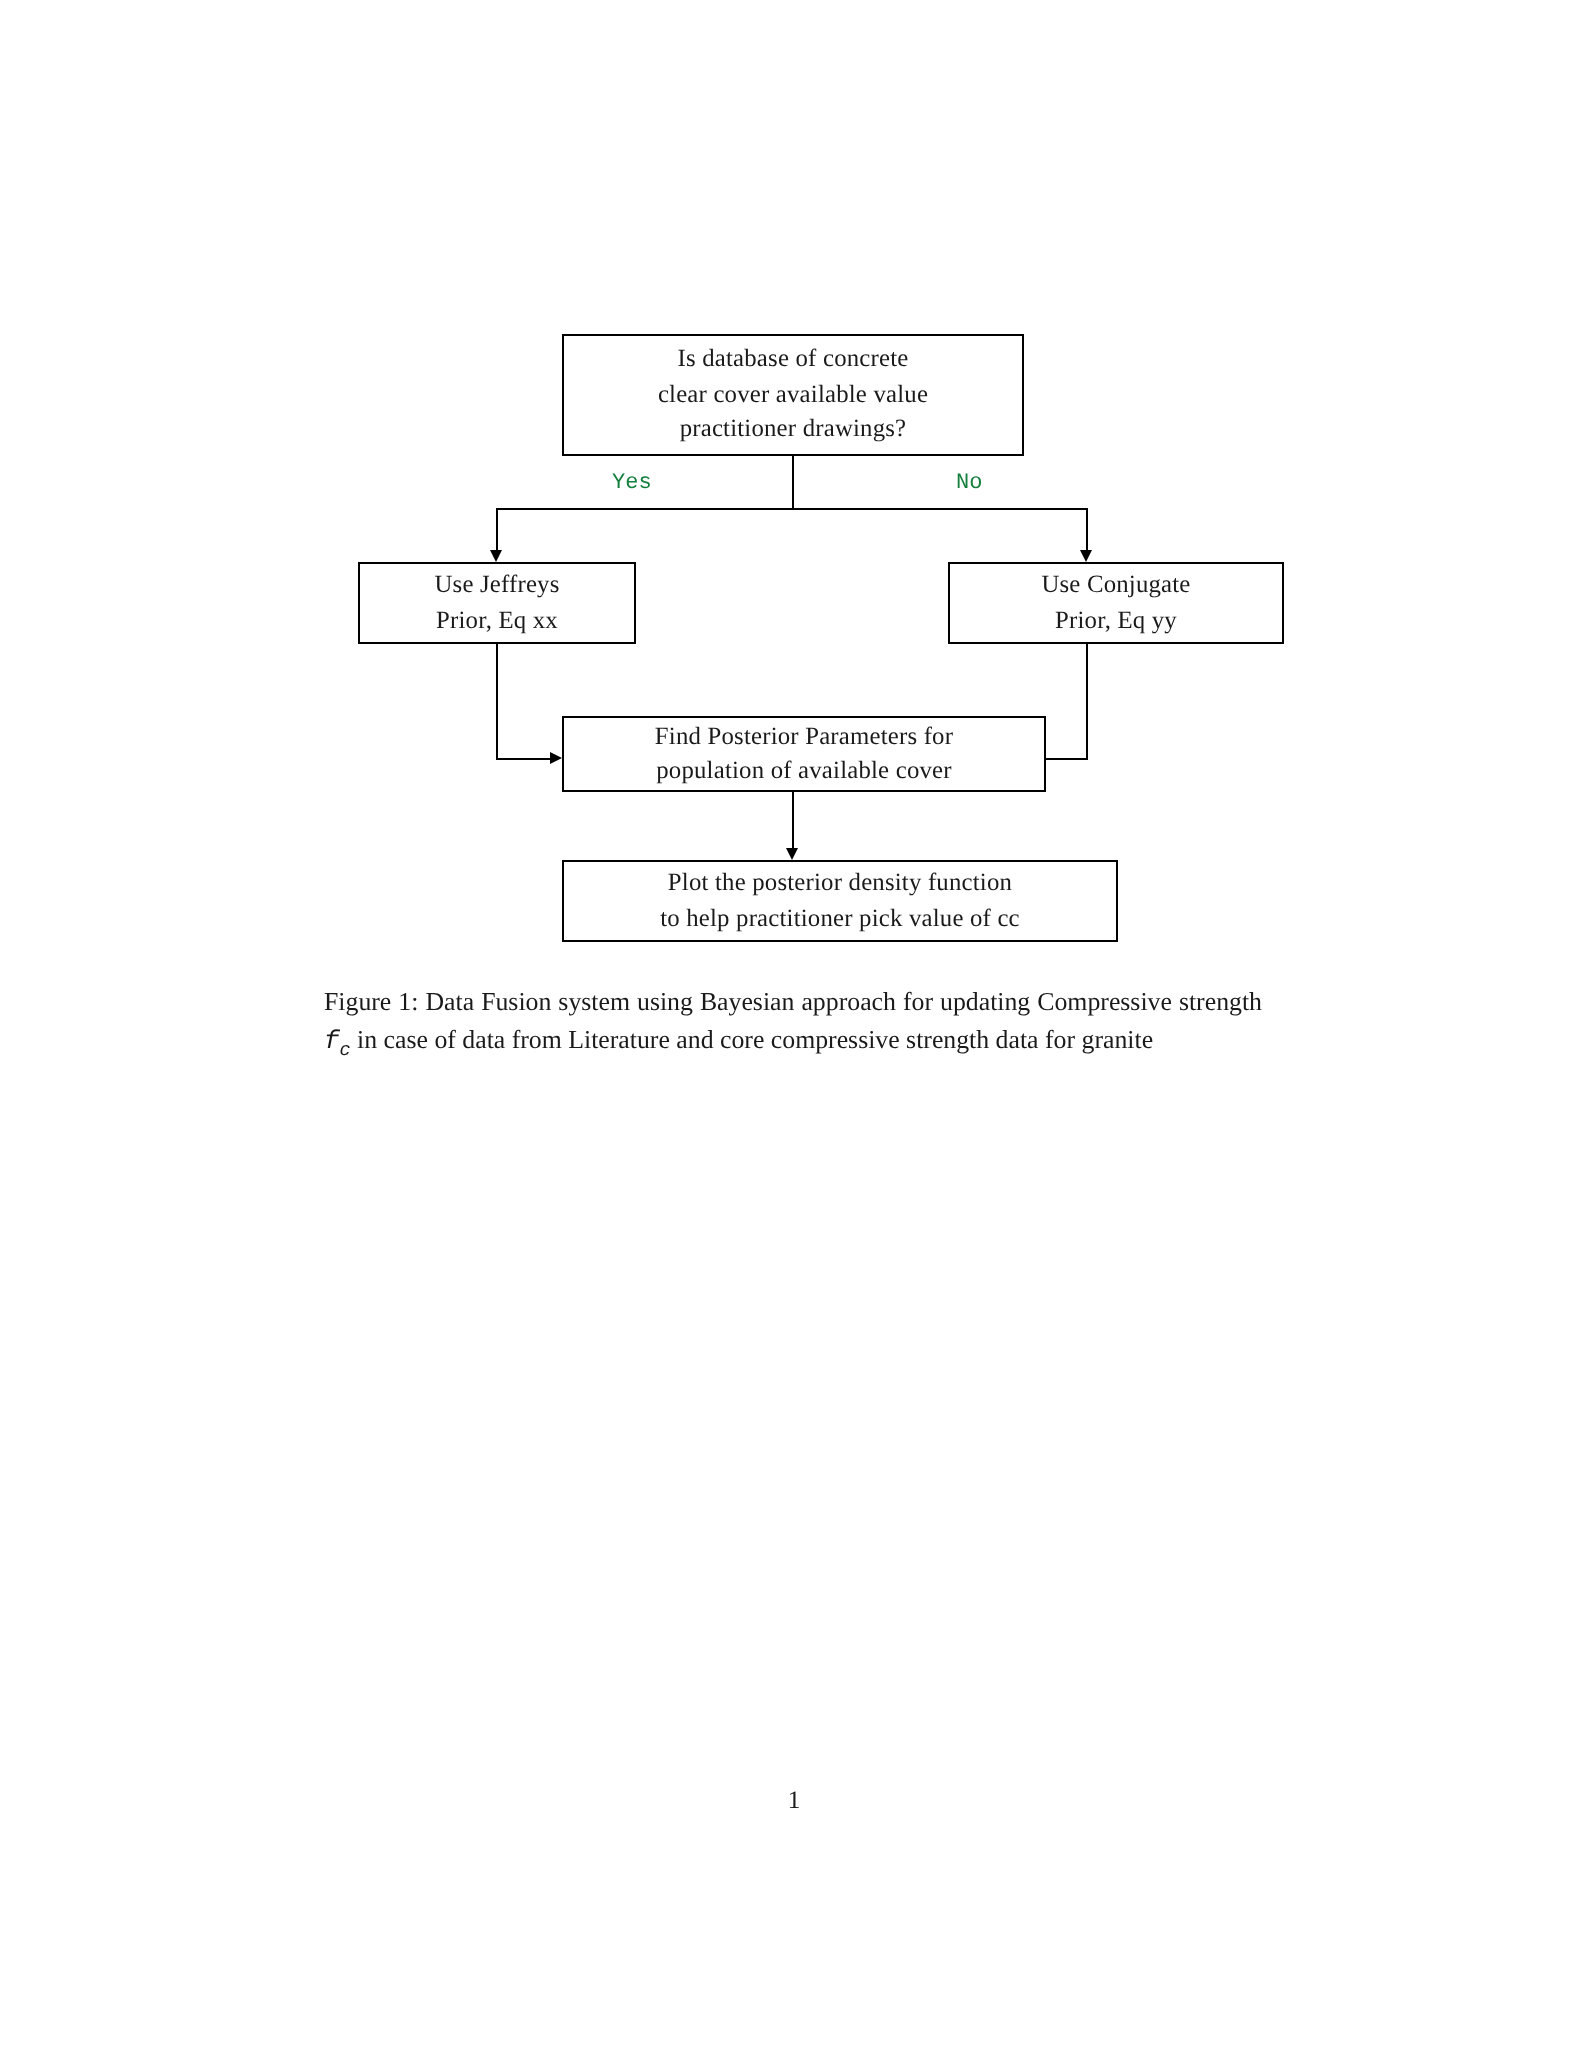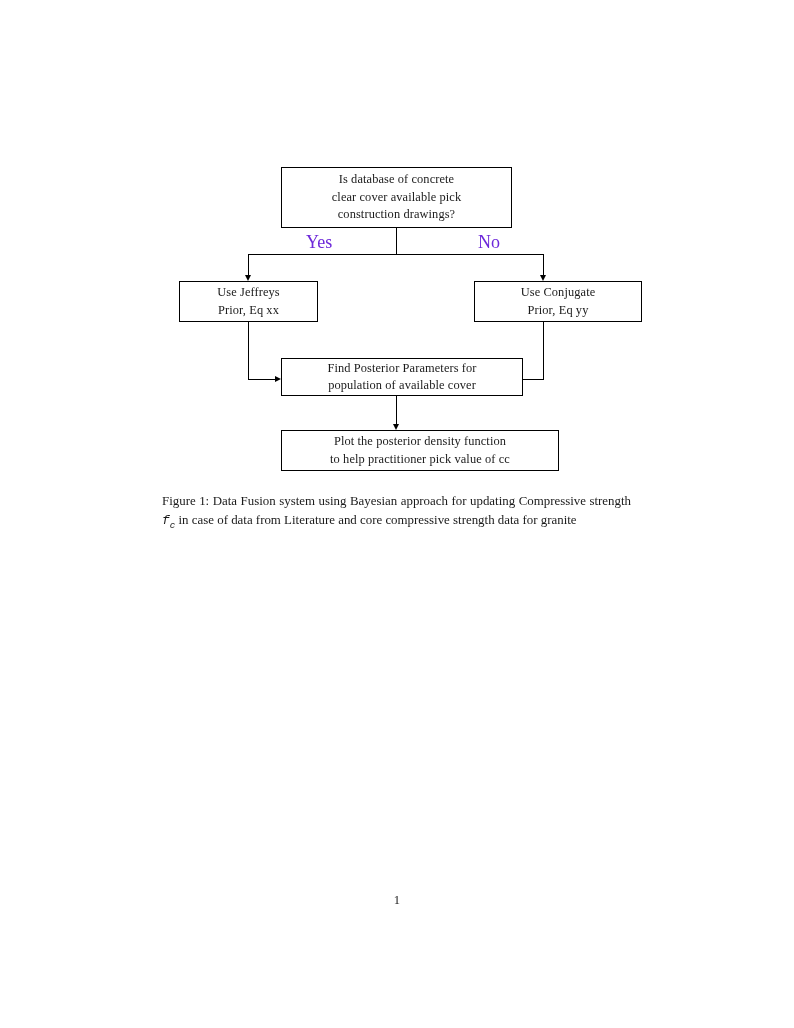--- a/index.html
+++ b/index.html
@@ -104,25 +104,26 @@
   #c-conj-run    { left: 518px; top: 379px; width: 26px; }
   #a-conj        { left: 512px; top: 376px; }
 
   
   #c-post-stem   { left: 396px; top: 396px; height: 28px; }
   #a-post        { left: 393px; top: 424px; }
 
   
   .branch-label {
     position: absolute;
-    font-size: 18px;
+    font-size: 11px;
     line-height: 14px;
-    color: #6d28d9;
+    color: #15803d;
     white-space: nowrap;
     z-index: 4;
+    font-family: Liberation Mono, monospace;
   }
   #label-yes { left: 306px; top: 235px; }
   #label-no  { left: 478px; top: 235px; }
 
   
   #caption {
     position: absolute;
     left: 162px;
     top: 492px;
     width: 469px;
@@ -175,22 +176,22 @@
     <div class="arrow-left" id="a-conj"></div>
 
     <div class="ln-v" id="c-post-stem"></div>
     <div class="arrow-down" id="a-post"></div>
 
     <div class="branch-label" id="label-yes">Yes</div>
     <div class="branch-label" id="label-no">No</div>
 
     <div class="node" id="node-question">
       <span class="ln">Is database of concrete</span>
-      <span class="ln">clear cover available pick</span>
-      <span class="ln">construction drawings?</span>
+      <span class="ln">clear cover available value</span>
+      <span class="ln">practitioner drawings?</span>
     </div>
 
     <div class="node" id="node-jeffreys">
       <span class="ln">Use Jeffreys</span>
       <span class="ln">Prior, Eq xx</span>
     </div>
 
     <div class="node" id="node-conjugate">
       <span class="ln">Use Conjugate</span>
       <span class="ln">Prior, Eq yy</span>

